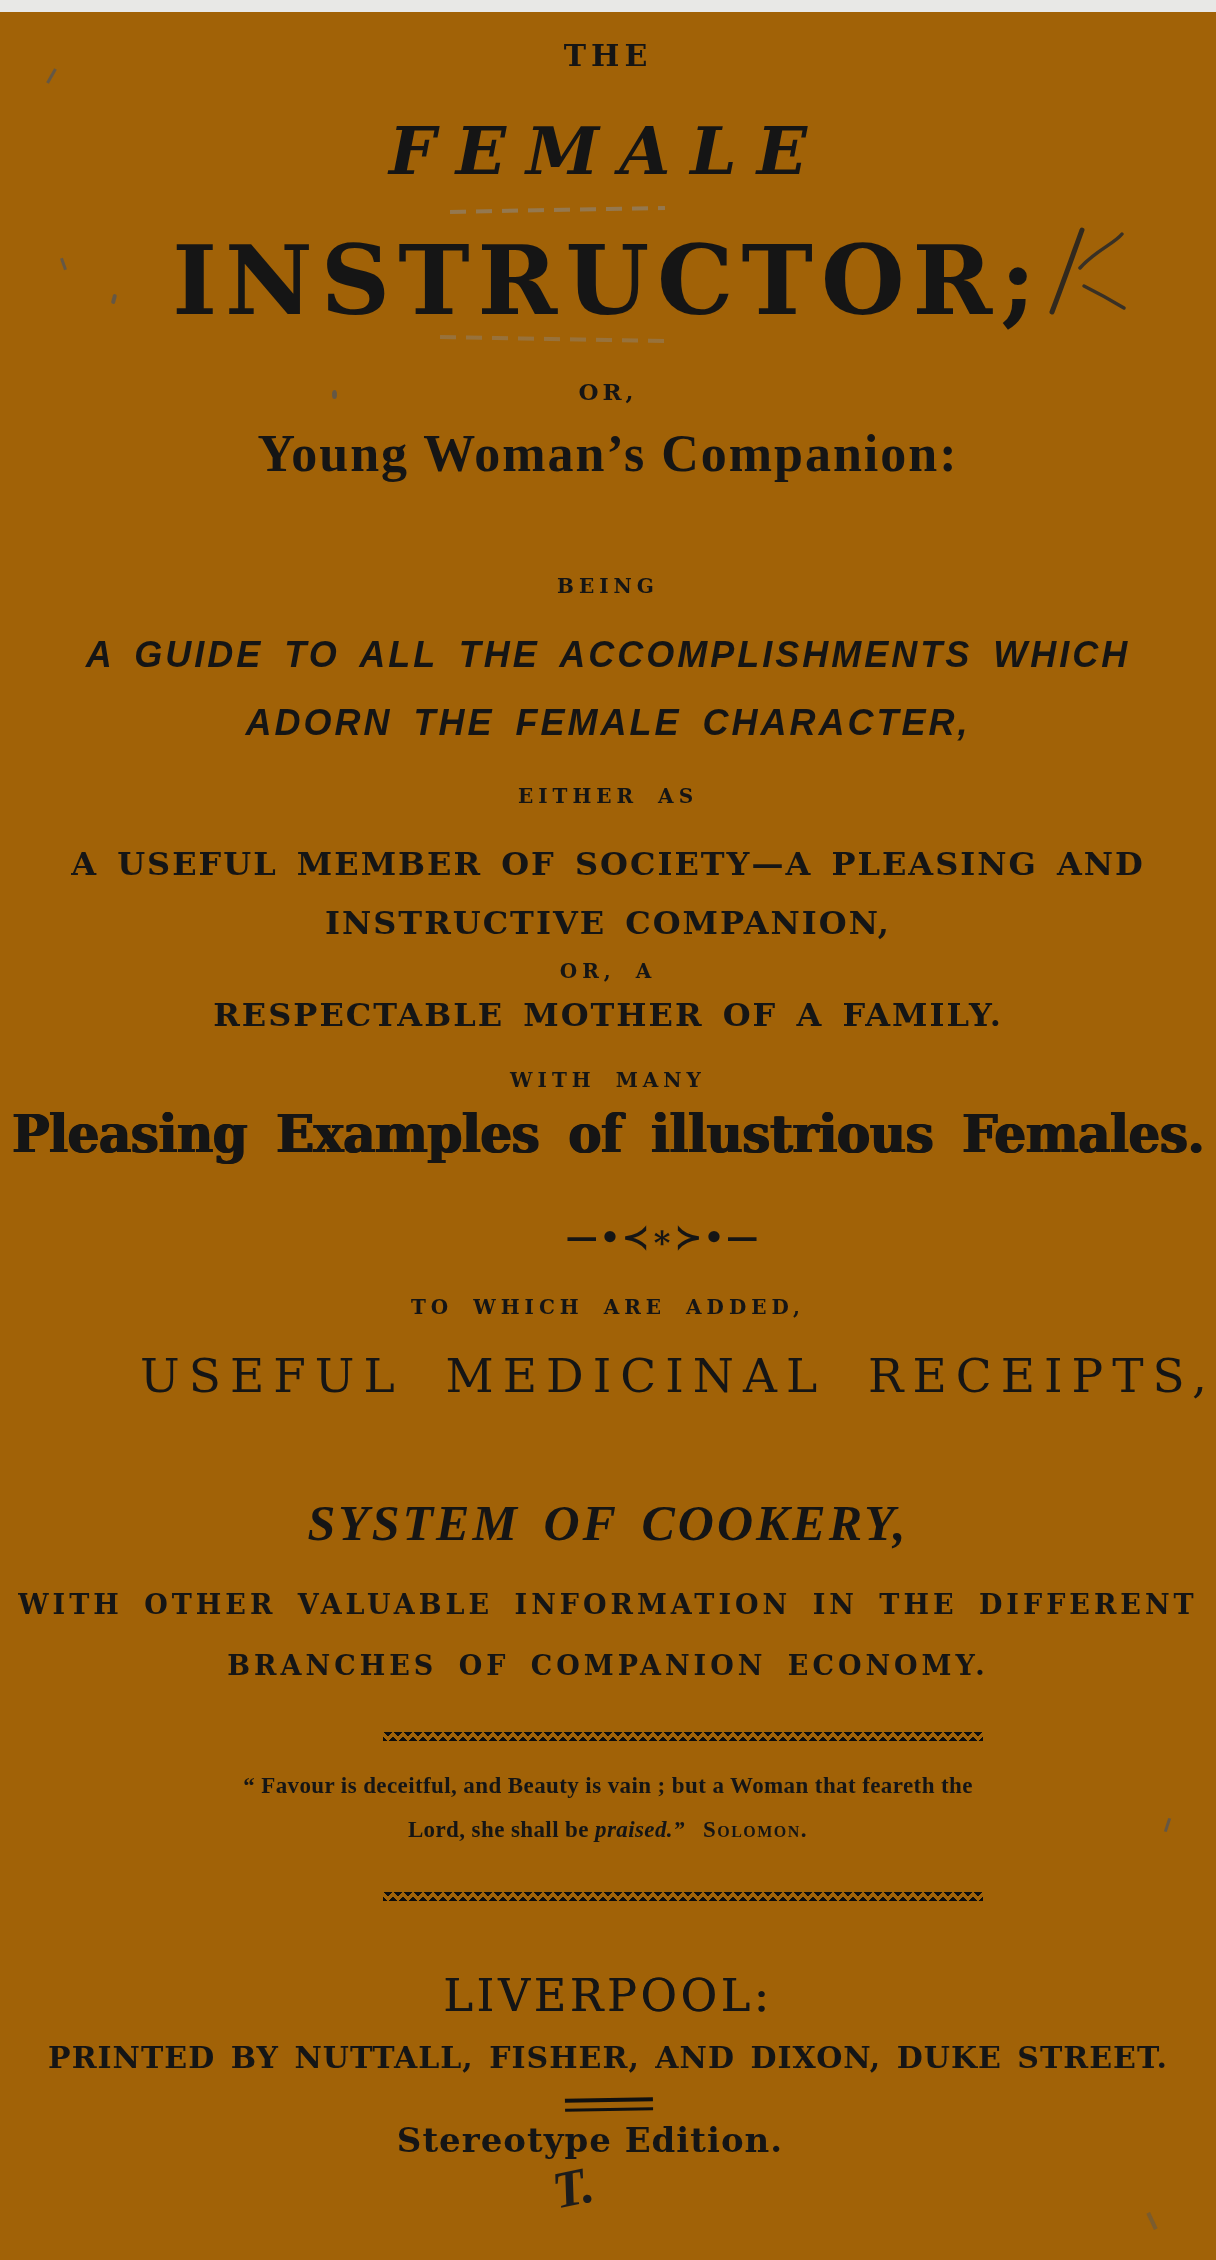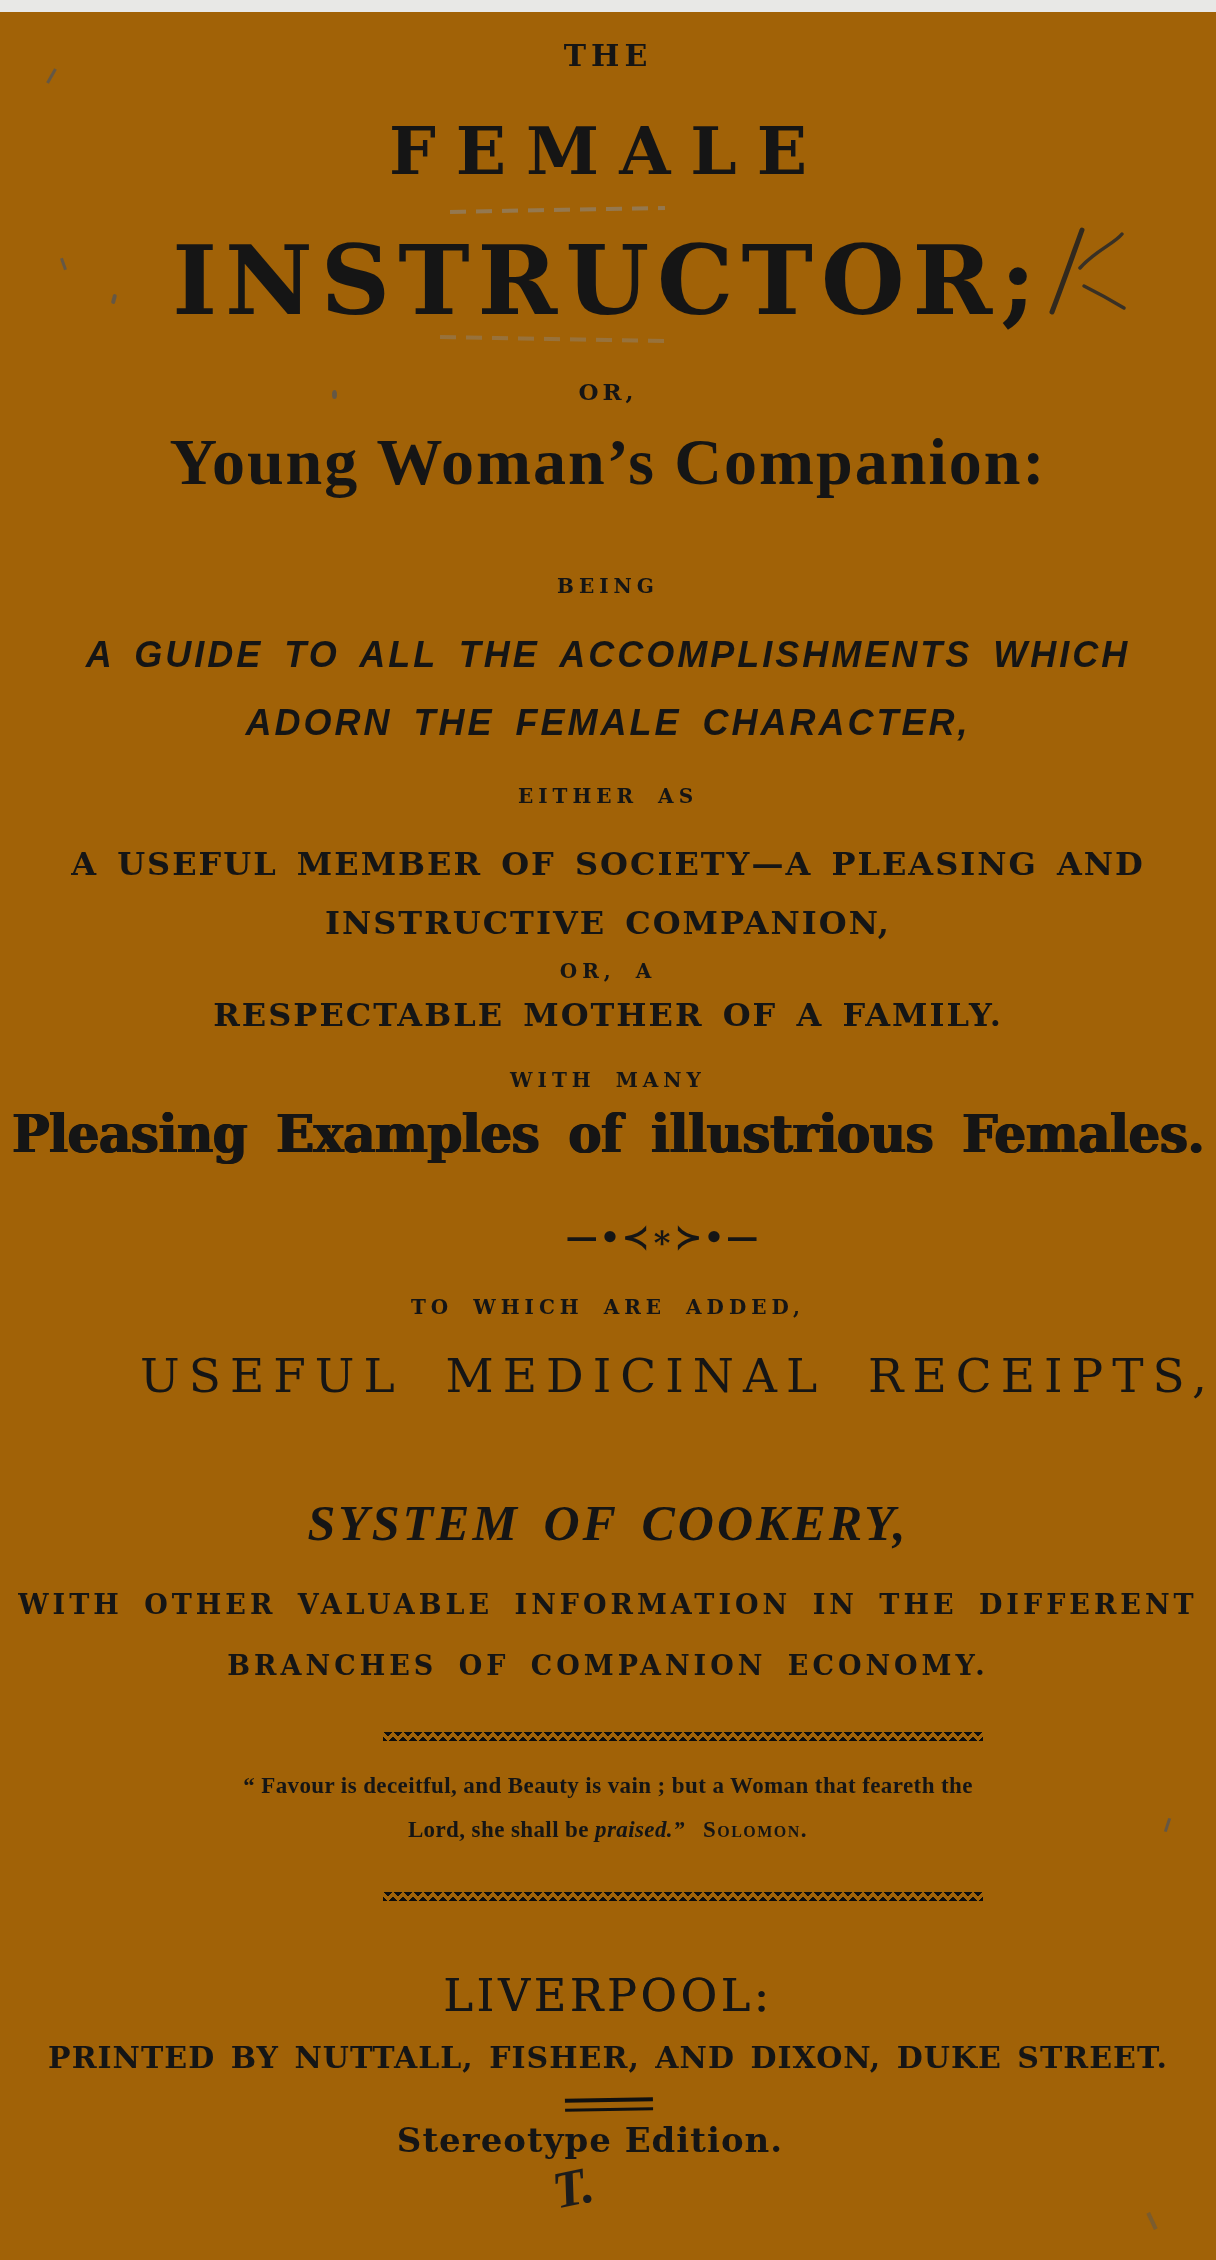--- a/index.html
+++ b/index.html
@@ -12,25 +12,25 @@
     color:#151515;
     font-family:"DejaVu Serif","Liberation Serif",serif;
   }
   .tline{
     position:absolute;left:0;width:1216px;
     text-align:center;white-space:nowrap;
     color:#151515;
   }
   
   .kicker       {font-size:30px;font-weight:bold;letter-spacing:5px;}
-  .title-1      {font-size:66px;font-weight:bold;letter-spacing:20px;}
+  .title-1      {font-size:66px;font-weight:bold;letter-spacing:20px;font-style:italic;}
   .title-2      {font-size:96px;font-weight:bold;letter-spacing:8px;}
   .small-label  {font-size:20px;font-weight:bold;letter-spacing:5px;word-spacing:8px;}
   .or-label     {font-size:23px;font-weight:bold;letter-spacing:4px;}
-  .subtitle     {font-family:"Liberation Serif",serif;font-size:66px;font-weight:bold;letter-spacing:2px;}
+  .subtitle     {font-family:"Liberation Serif",serif;font-size:52px;font-weight:bold;letter-spacing:2px;}
   .guide        {font-family:Liberation Sans, sans-serif;font-size:36px;font-weight:bold;font-style:italic;letter-spacing:3px;word-spacing:8px;}
   .roles        {font-size:32px;font-weight:bold;letter-spacing:2px;word-spacing:6px;}
   .blackletter  {font-size:50px;font-weight:bold;letter-spacing:-0.5px;word-spacing:12px;
                  text-shadow:1px 0 0 currentColor,-0.6px 0 0 currentColor;transform:scaleY(1.04);}
   .ornament     {font-size:32px;font-weight:bold;letter-spacing:2px;transform:translateX(55px);}
   .receipts     {font-size:47px;font-weight:normal;letter-spacing:9px;word-spacing:18px;text-align:right;}
   .cookery      {font-family:"Liberation Serif",serif;font-size:50px;font-weight:bold;font-style:italic;letter-spacing:3px;word-spacing:8px;}
   .info         {font-size:27px;font-weight:bold;letter-spacing:4px;word-spacing:8px;}
   .quote        {font-family:Liberation Serif, serif;font-size:23px;font-weight:bold;letter-spacing:0.4px;}
   .quote .it    {font-style:italic;}

